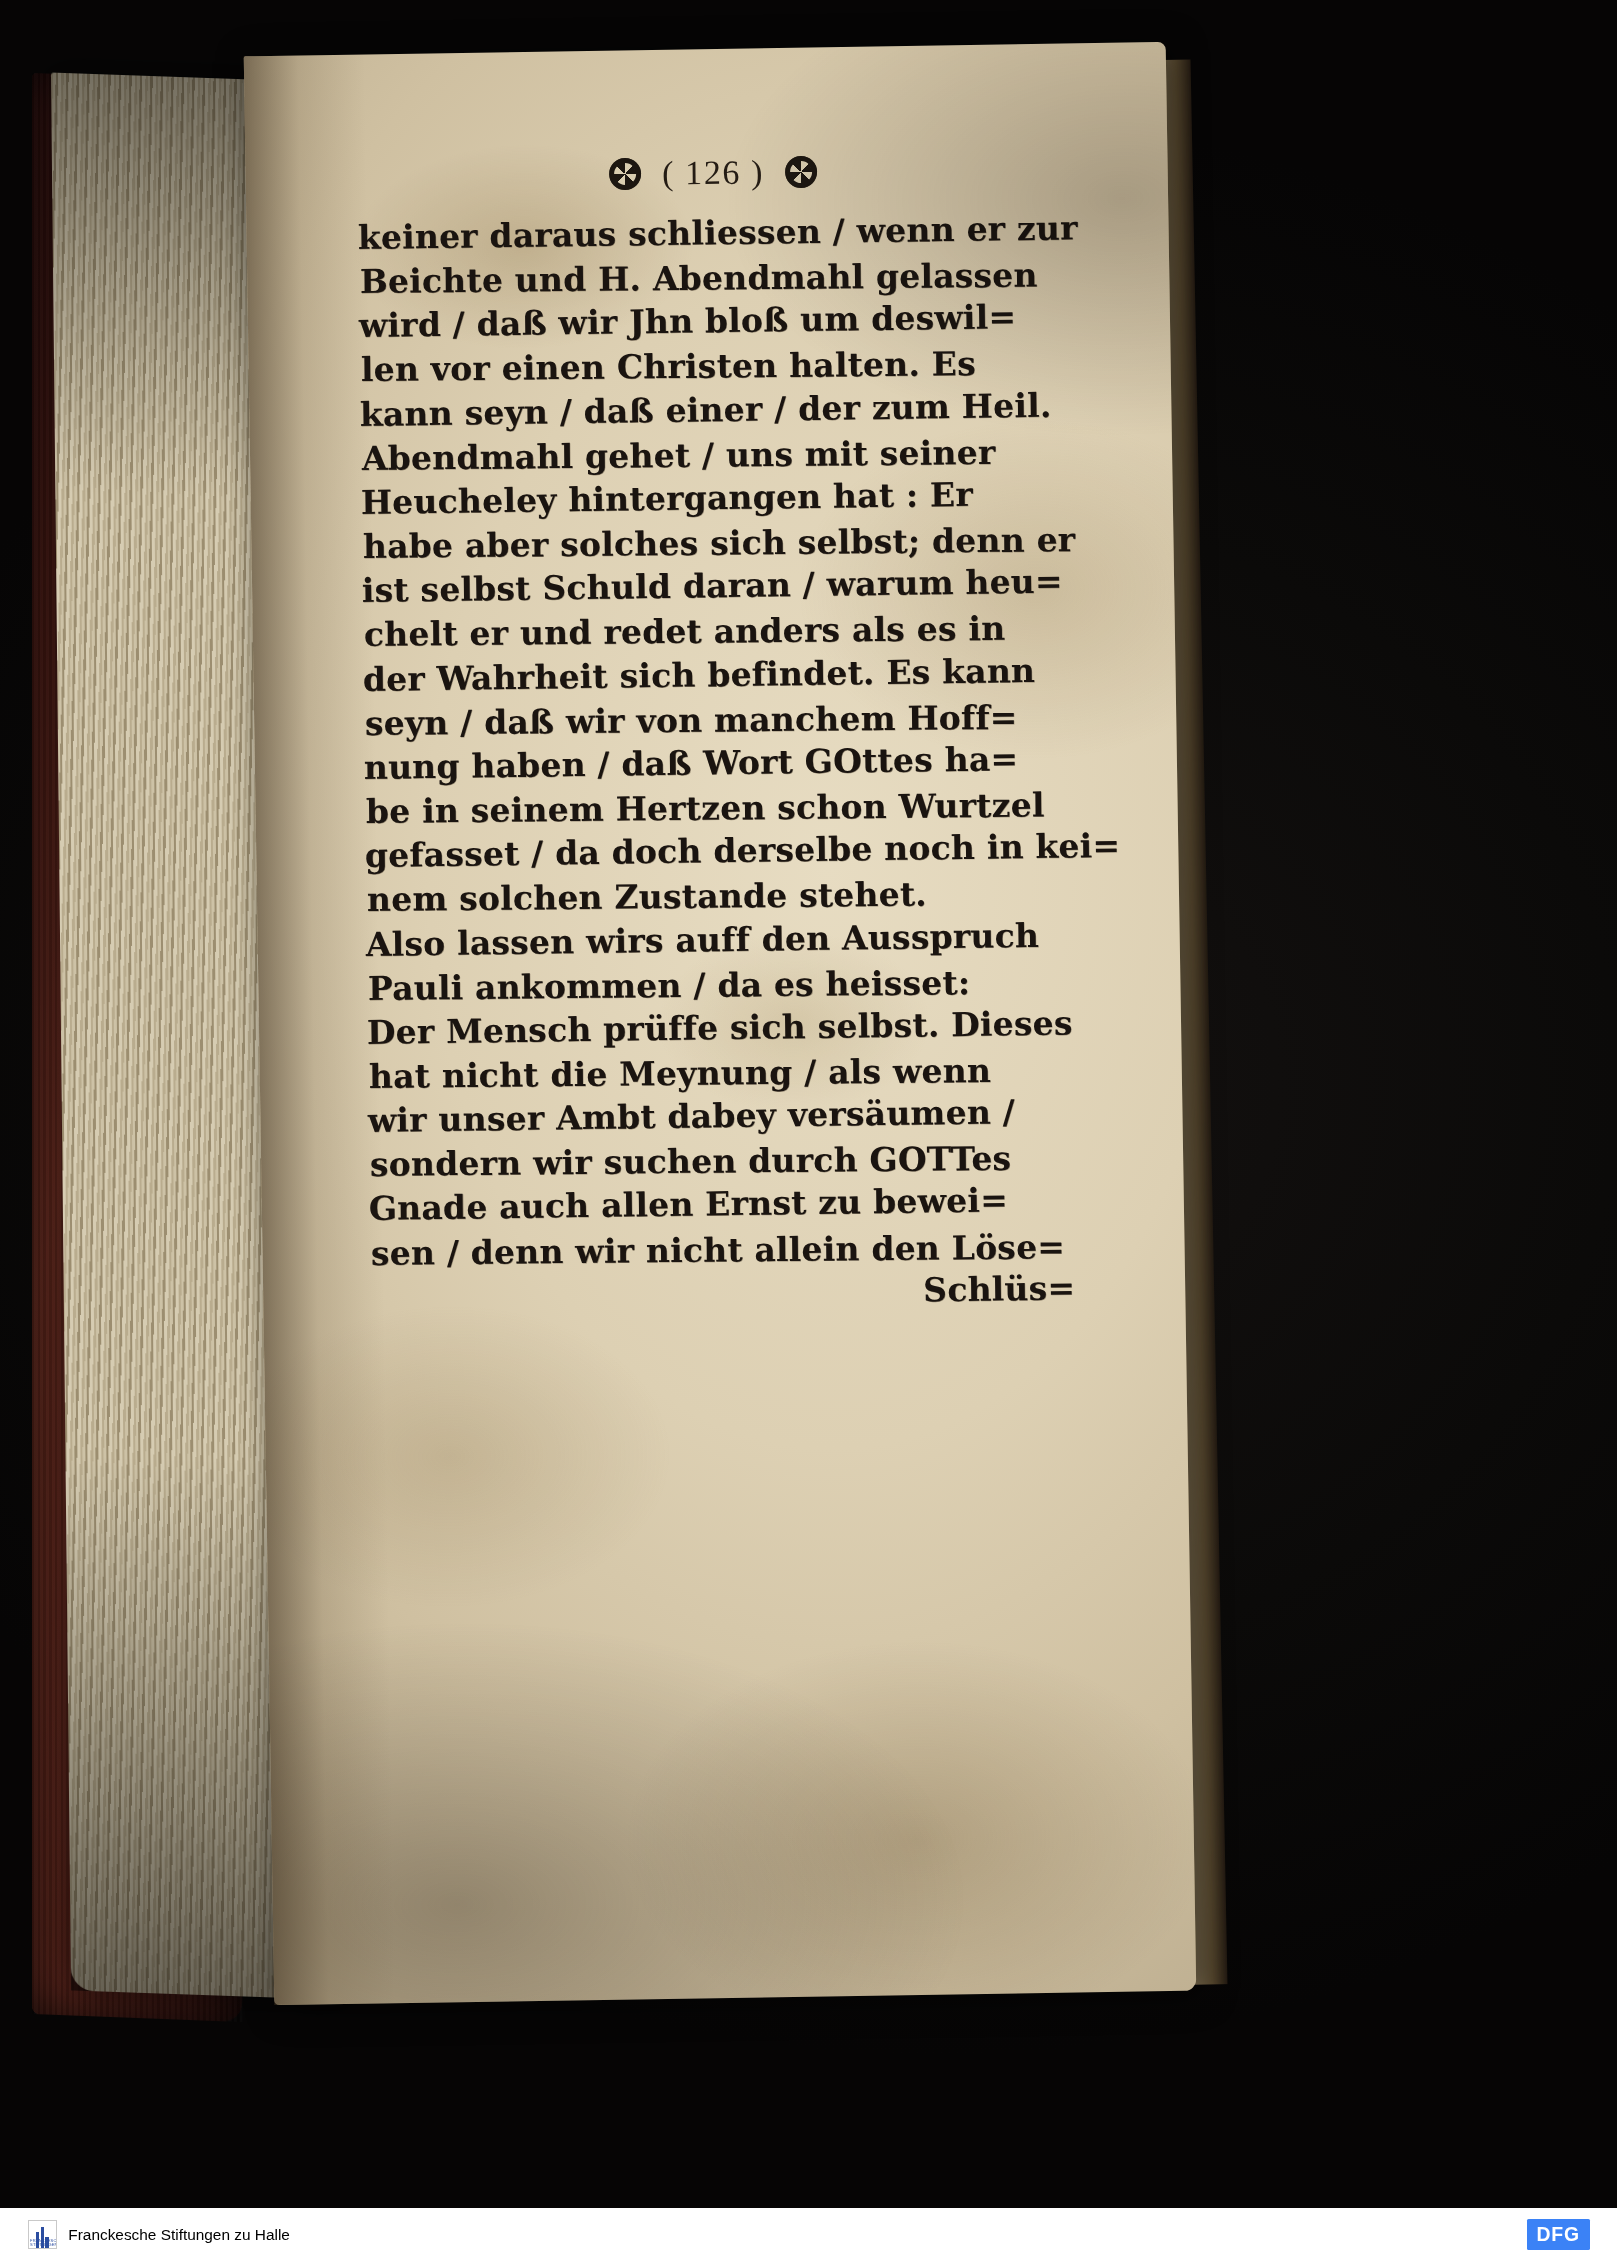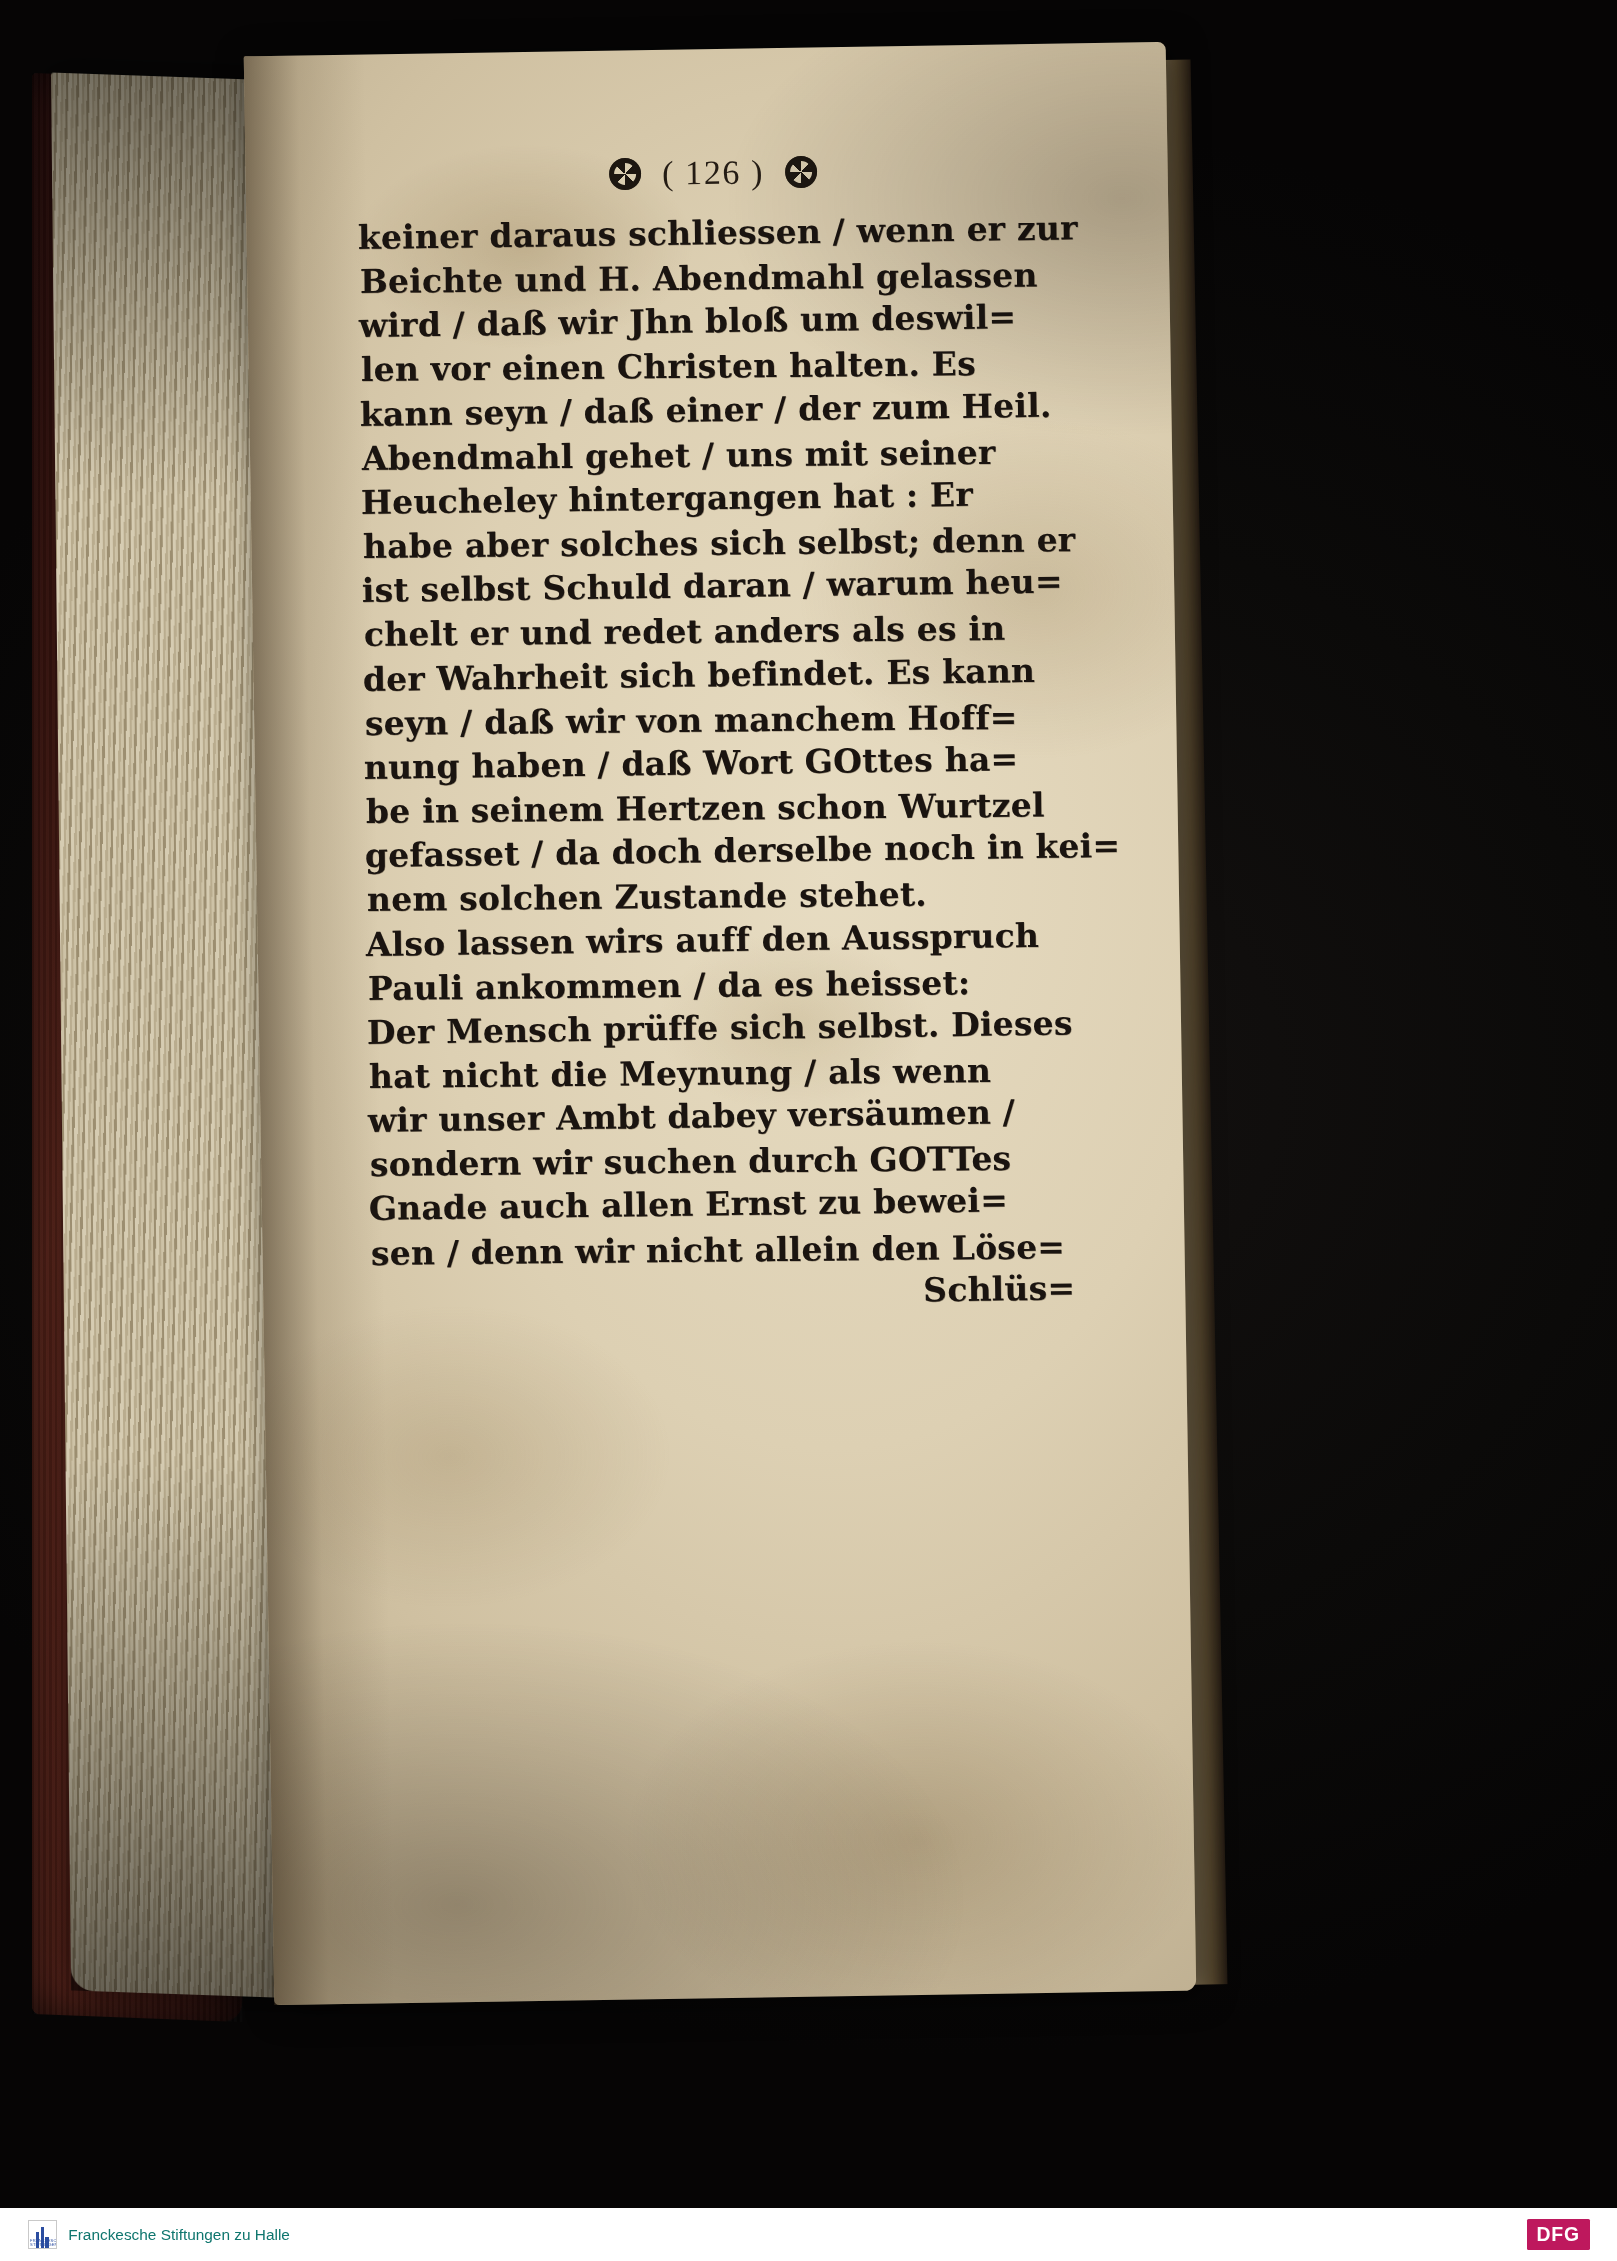--- a/index.html
+++ b/index.html
@@ -245,28 +245,28 @@
     font-size: 4px;
     color: #2b4da0;
     position: absolute;
     bottom: 0.8px;
     left: 1.6px;
     line-height: 1.1;
     letter-spacing: 0.2px;
   }
   .footer-label {
     font-size: 15.4px;
-    color: #0f766e;
+    color: #000000;
   }
   .dfg {
     font-family: "Liberation Sans", sans-serif;
     font-weight: bold;
     font-size: 19.4px;
     color: #ffffff;
-    background: #be185d;
+    background: #3b82f6;
     padding: 4px 9.7px 4.9px 9.7px;
     letter-spacing: 0.8px;
     border-radius: 1.6px;
   }
 </style>
 </head>
 <body>
 
 <div id="scan">
 

